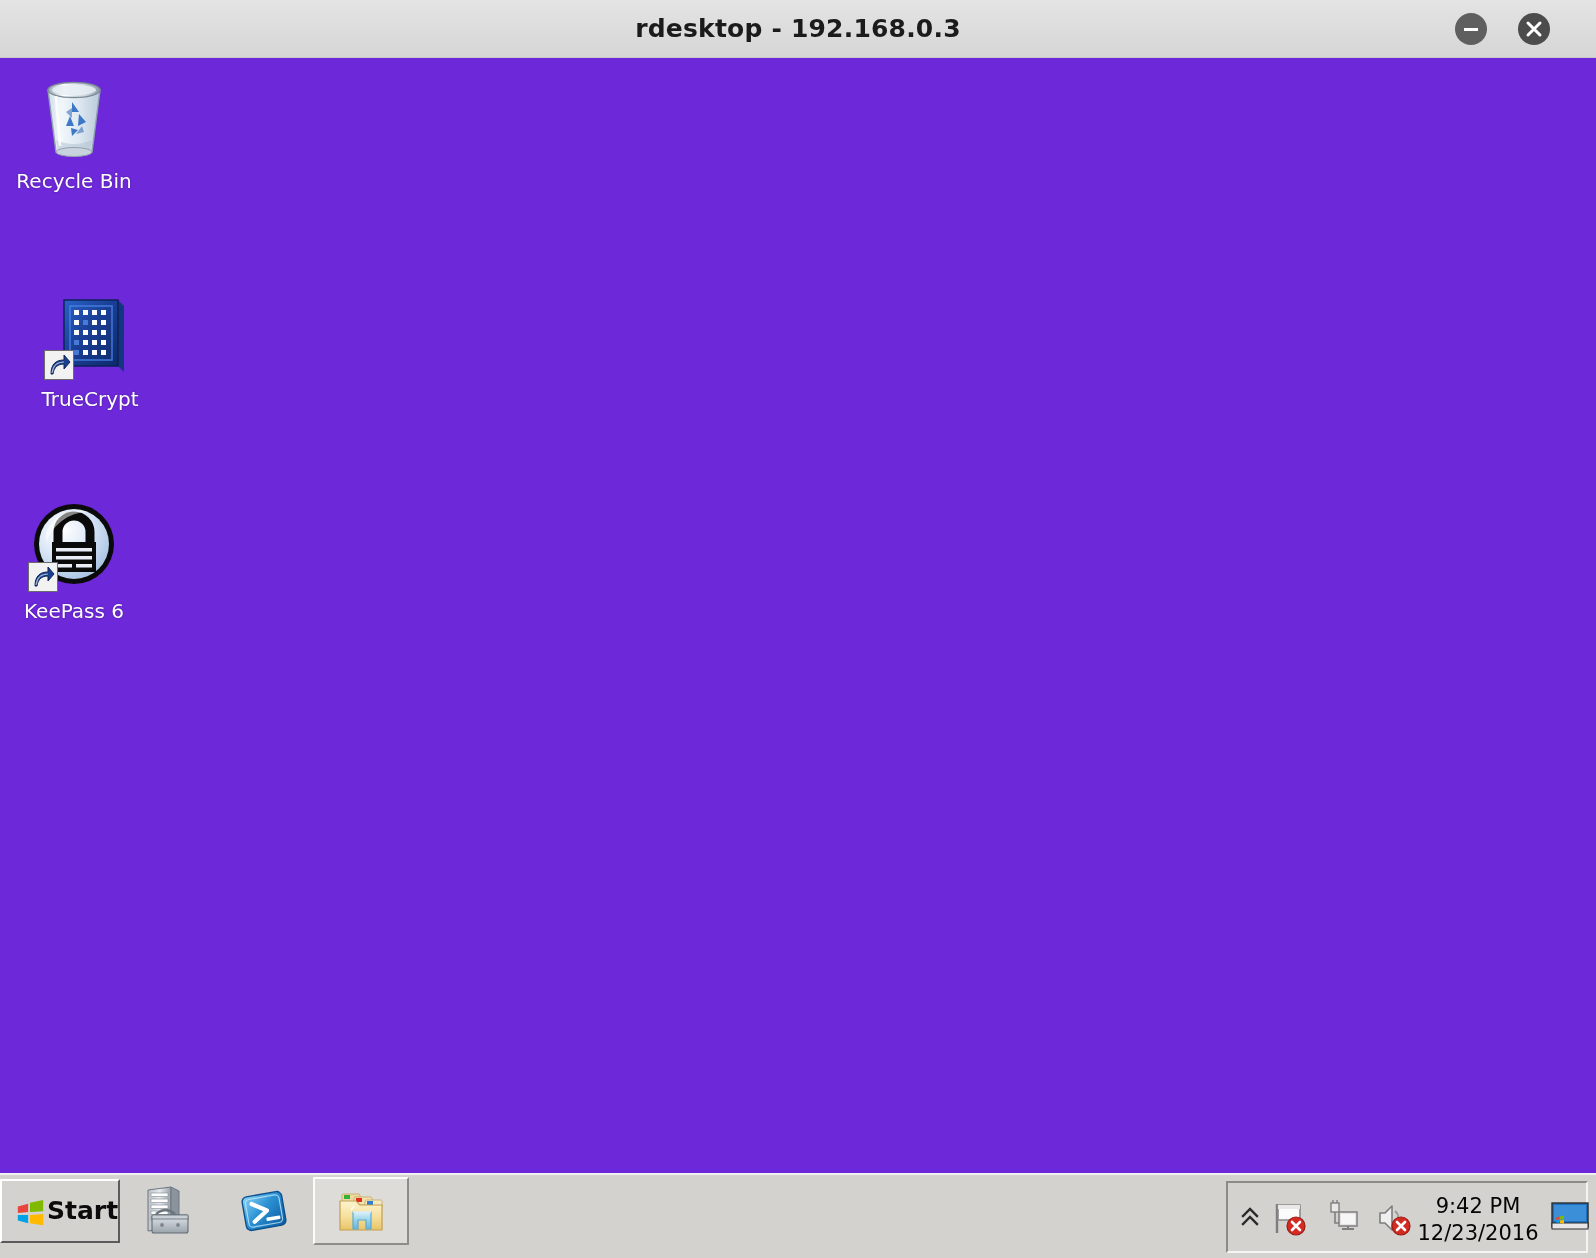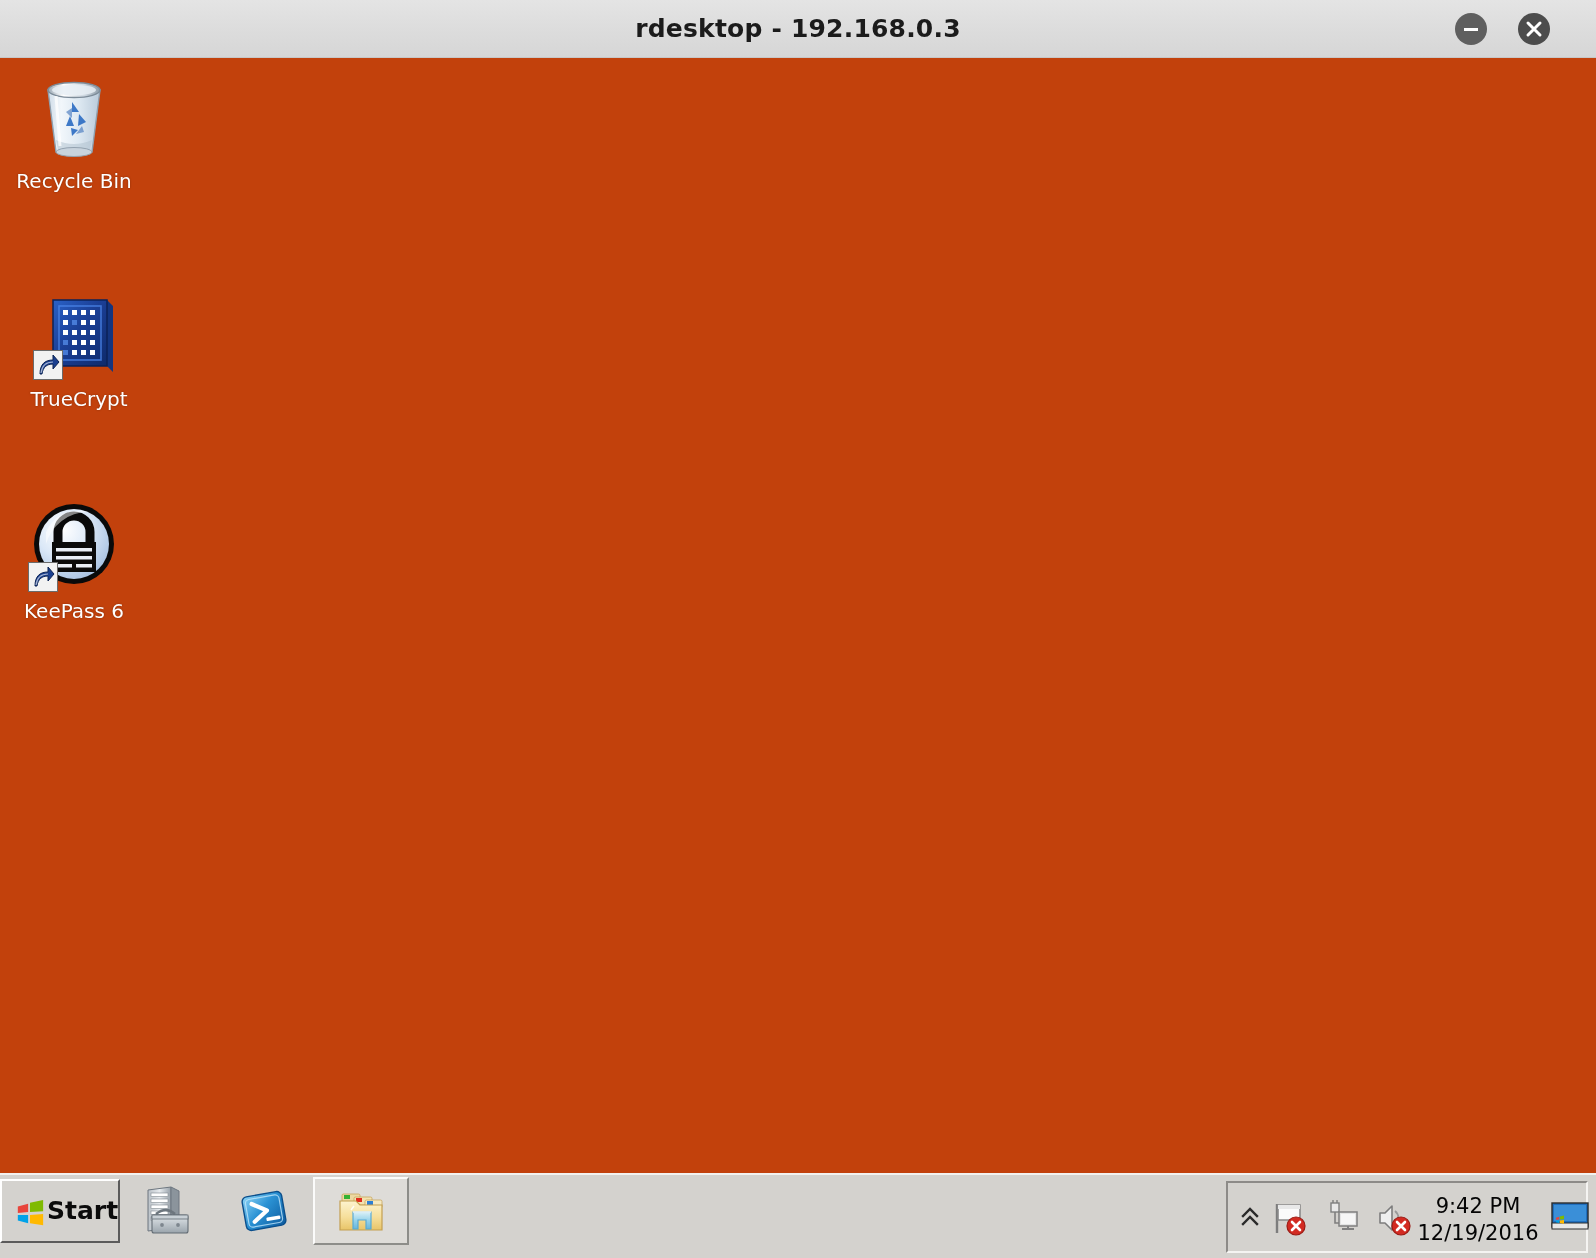--- a/index.html
+++ b/index.html
@@ -67,21 +67,21 @@
     display: block;
   }
 
   
   #desktop {
     position: absolute;
     left: 0;
     top: 58px;
     width: 1596px;
     height: 1115px;
-    background: #c2410c;
+    background: #6d28d9;
     overflow: hidden;
   }
 
   .desktop-icon {
     position: absolute;
     width: 148px;
     text-align: center;
     cursor: default;
     user-select: none;
   }
@@ -94,21 +94,21 @@
   .desktop-icon .icon-label {
     margin-top: 5px;
     font-family: "DejaVu Sans", sans-serif;
     font-size: 20px;
     color: #ffffff;
     line-height: 24px;
     text-shadow: 0 0 2px rgba(0,0,0,0.35);
   }
 
   #icon-recycle-bin { left: 0px;  top: 10px; }
-  #icon-truecrypt   { left: 5px;  top: 228px; }
+  #icon-truecrypt   { left: 16px;  top: 228px; }
   #icon-keepass     { left: 0px;  top: 440px; }
 
   .shortcut-arrow {
     position: absolute;
     left: 2px;
     bottom: 2px;
     width: 30px;
     height: 30px;
     background: #f2f2f2;
     border: 1px solid #6b6b6b;
@@ -537,21 +537,21 @@
         <svg viewBox="0 0 38 38" width="38" height="38">
           <path d="M6 14 L11 14 L18 7 L18 31 L11 24 L6 24 Z" fill="#efefef" stroke="#7d7d7d" stroke-width="1.6" stroke-linejoin="round"></path>
           <path d="M21 12 A9 9 0 0 1 21 26" fill="none" stroke="#9a9a9a" stroke-width="1.8"></path>
           <circle cx="27" cy="27" r="9" fill="#d32b22" stroke="#9c1b14" stroke-width="1.2"></circle>
           <path d="M23 23 L31 31 M31 23 L23 31" stroke="#ffffff" stroke-width="2.6" stroke-linecap="round"></path>
         </svg>
       </div>
 
       <div id="tray-clock">
         <div class="tc-time">9:42 PM</div>
-        <div class="tc-date">12/19/2016</div>
+        <div class="tc-date">12/23/2016</div>
       </div>
 
       <div id="show-desktop">
         <svg viewBox="0 0 40 34" width="40" height="34">
           <rect x="2" y="2" width="36" height="24" fill="#1f6fbf" stroke="#2c2c2c" stroke-width="1.4"></rect>
           <rect x="4" y="4" width="32" height="16" fill="#3a8fd8"></rect>
           <rect x="2" y="22" width="36" height="6" fill="#e8e8e8" stroke="#2c2c2c" stroke-width="1"></rect>
           <g transform="translate(5,14) scale(0.30)">
             <path d="M3 9 L14 6 L14 15 L3 16 Z" fill="#e8453c"></path>
             <path d="M16 5 L30 2 L30 14 L16 15 Z" fill="#7fba00"></path>

